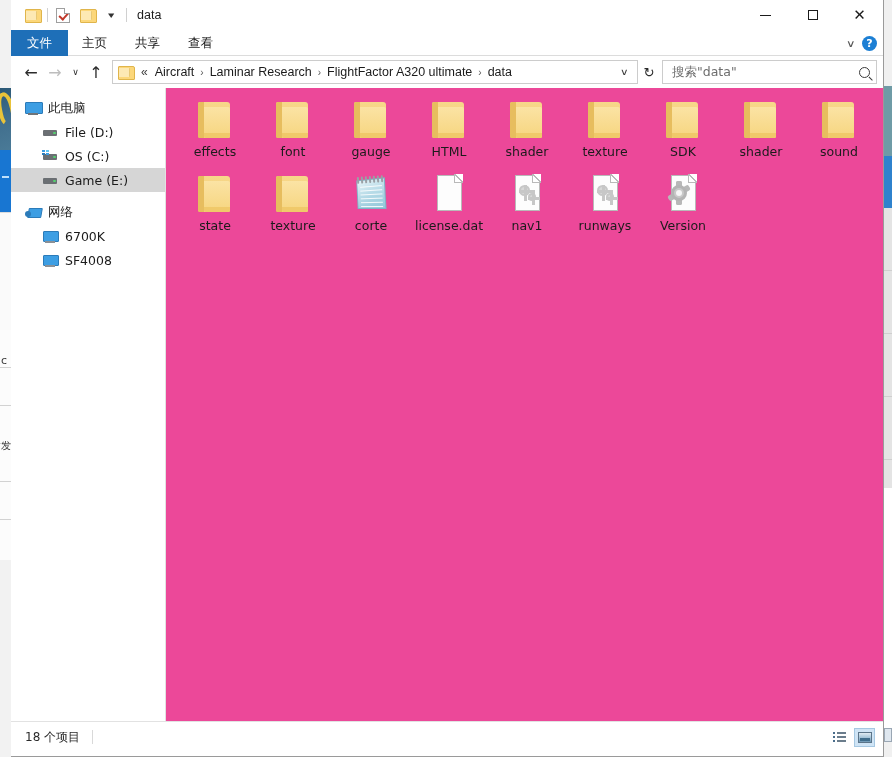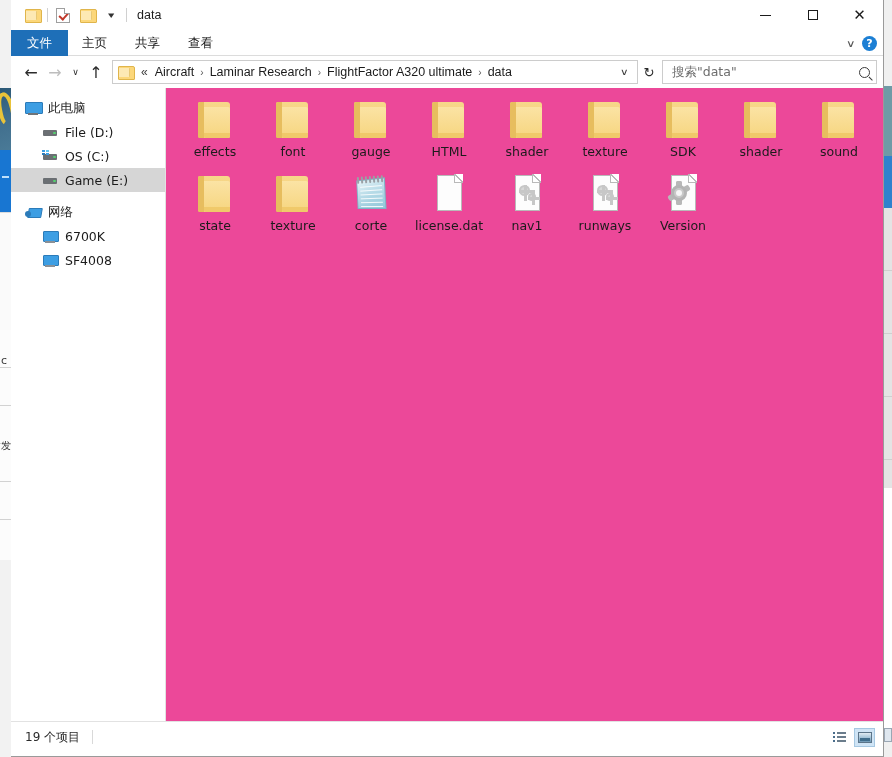--- a/index.html
+++ b/index.html
@@ -972,21 +972,21 @@
             </div>
           </div>
           <div class="label">Version</div>
         </div>
 
 
       </div>
     </div>
 
     <div class="statusbar">
-      <span class="status-text">19 个项目</span>
+      <span class="status-text">18 个项目</span>
       <span class="status-sep"></span>
       <div class="status-right">
         <div class="viewbtn">
           <span class="ic-details">
             <b style="top:0"></b>
               <i style="top:0.5px"></i>
             <b style="top:4.2px"></b>
               <i style="top:4.7px"></i>
             <b style="top:8.4px"></b>
               <i style="top:8.9px"></i>

